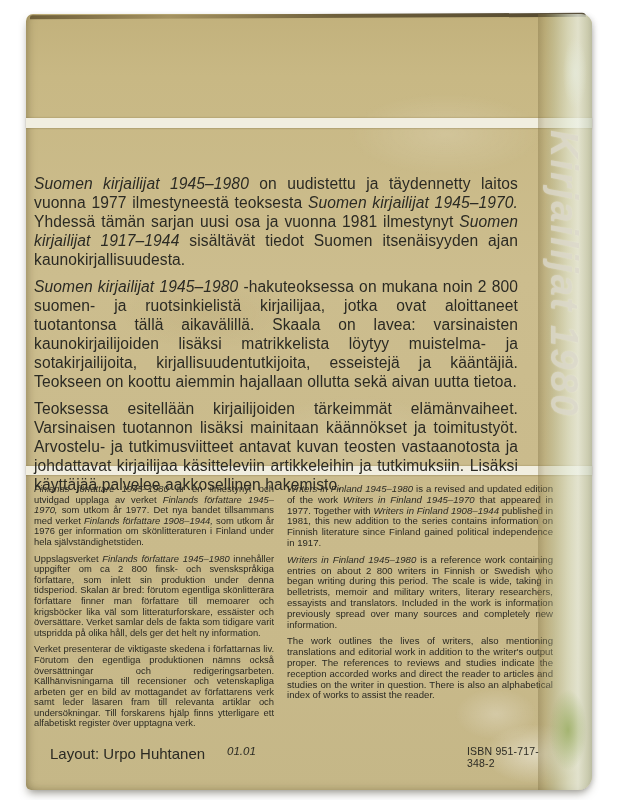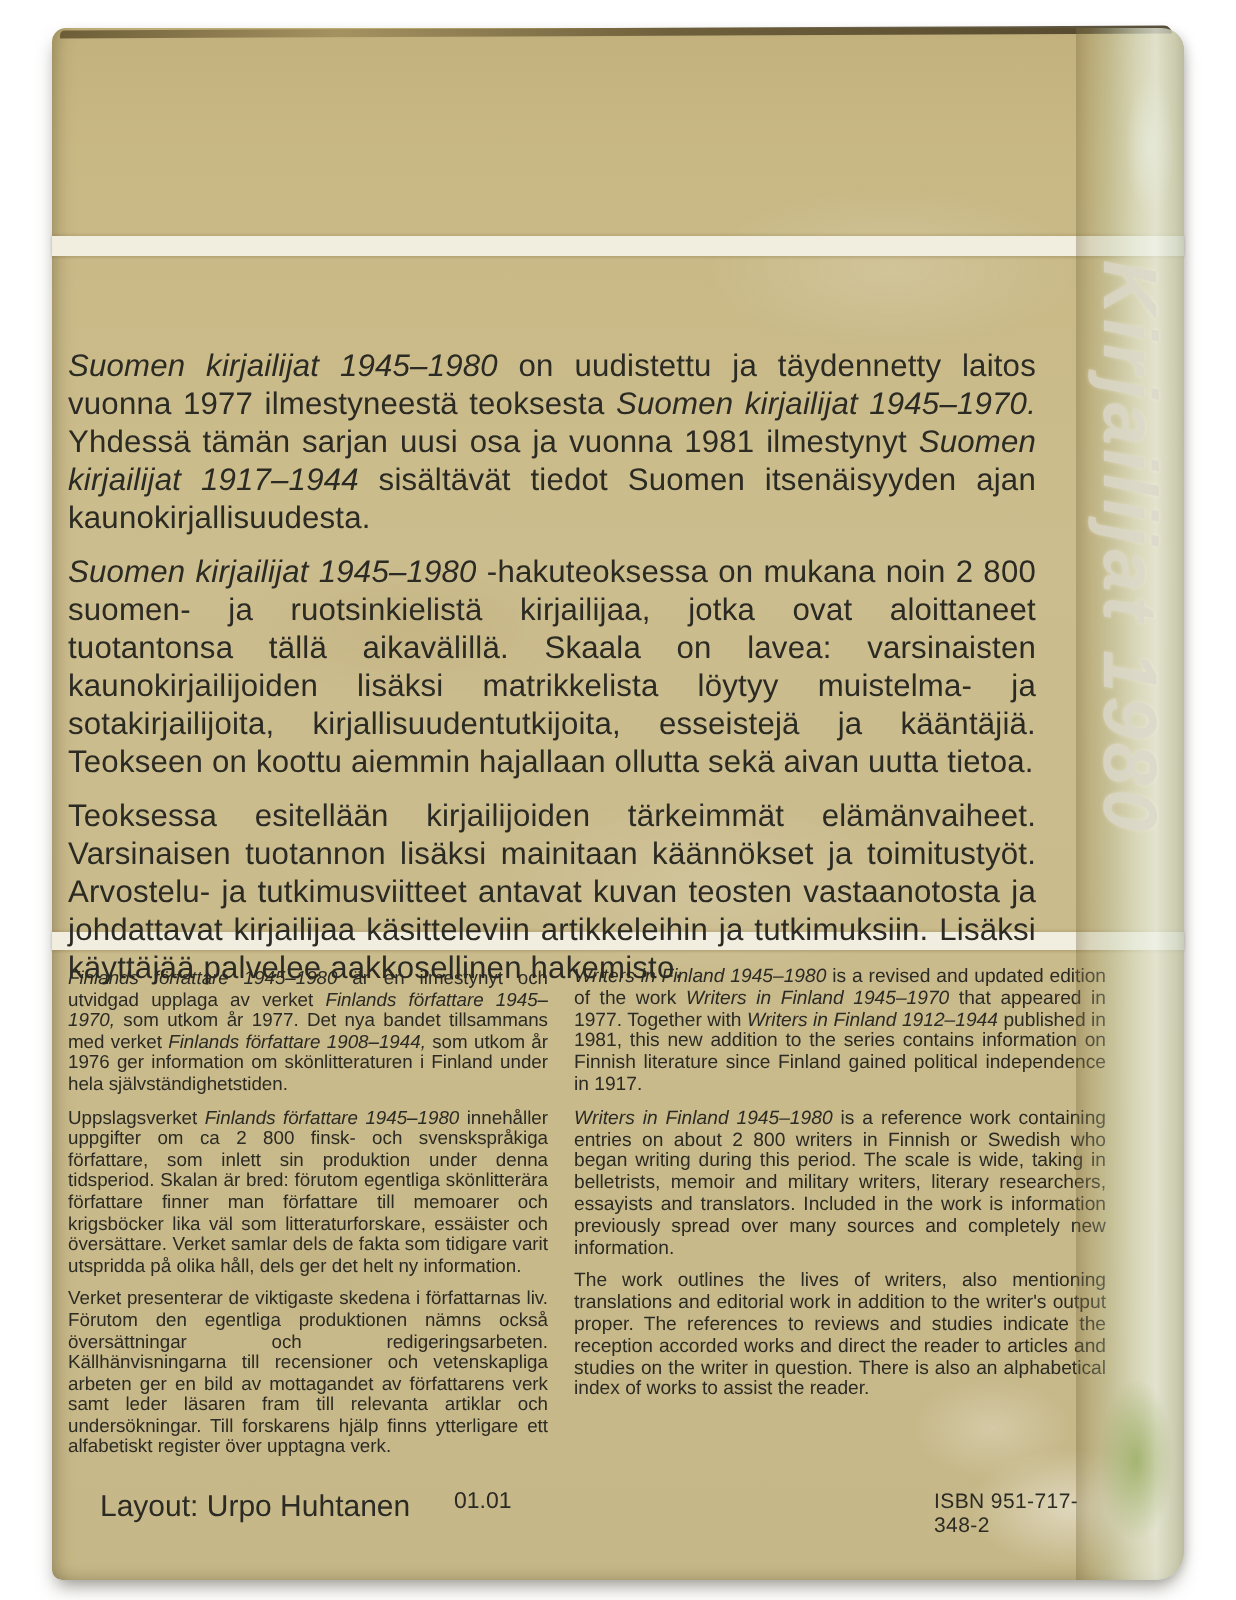--- a/index.html
+++ b/index.html
@@ -54,21 +54,21 @@
     position:absolute;left:8px;top:470px;width:520px;display:flex;gap:13px;
     color:var(--ink,#2b2a23);text-align:justify;
   }
   .col{overflow:hidden;}
   .col p{margin:0 0 6px;}
   .col.sv{width:240px;font-size:9.4px;line-height:10.6px;}
   .col.en{width:266px;font-size:9.6px;line-height:10.8px;}
   
   .footer{position:absolute;left:0;top:731px;width:520px;height:16px;color:var(--ink,#2b2a23);}
   .footer .credit{position:absolute;left:24px;font-size:15px;}
-  .footer .code{position:absolute;left:201px;font-size:11.5px;}
+  .footer .code{position:absolute;left:201px;font-size:11.5px;font-style:italic;}
   .footer .isbn{position:absolute;left:397px;font-size:10.5px;letter-spacing:.2px;margin-left:44px;}
   
   .spine{
     position:absolute;top:0;right:0;width:54px;height:776px;
     border-radius:0 11px 14px 0;overflow:hidden;
     background:linear-gradient(90deg,
       rgba(125,110,65,.40) 0px,
       rgba(160,150,100,.30) 7px,
       rgba(190,195,160,.40) 16px,
       rgba(225,232,212,.62) 30px,
@@ -111,21 +111,21 @@
       <p><span>Teoksessa esitellään kirjailijoiden tärkeimmät elämänvaiheet. Varsinaisen tuotannon lisäksi mainitaan käännökset ja toimitustyöt. Arvostelu- ja tutkimusviitteet antavat kuvan teosten vastaanotosta ja johdattavat kirjailijaa käsitteleviin artikkeleihin ja tutkimuksiin. Lisäksi käyttäjää palvelee aakkosellinen hakemisto.</span></p>
     </div>
 
   <div class="cols">
     <div class="col sv">
         <p><i>Finlands författare 1945–1980</i><span> är en ilmestynyt och utvidgad upplaga av verket </span><i>Finlands författare 1945–1970,</i><span> som utkom år 1977. Det nya bandet tillsammans med verket </span><i>Finlands författare 1908–1944,</i><span> som utkom år 1976 ger information om skönlitteraturen i Finland under hela självständighetstiden.</span></p>
         <p><span>Uppslagsverket </span><i>Finlands författare 1945–1980</i><span> innehåller uppgifter om ca 2 800 finsk- och svenskspråkiga författare, som inlett sin produktion under denna tidsperiod. Skalan är bred: förutom egentliga skönlitterära författare finner man författare till memoarer och krigsböcker lika väl som litteraturforskare, essäister och översättare. Verket samlar dels de fakta som tidigare varit utspridda på olika håll, dels ger det helt ny information.</span></p>
         <p><span>Verket presenterar de viktigaste skedena i författarnas liv. Förutom den egentliga produktionen nämns också översättningar och redigeringsarbeten. Källhänvisningarna till recensioner och vetenskapliga arbeten ger en bild av mottagandet av författarens verk samt leder läsaren fram till relevanta artiklar och undersökningar. Till forskarens hjälp finns ytterligare ett alfabetiskt register över upptagna verk.</span></p>
       </div>
     <div class="col en">
-        <p><i>Writers in Finland 1945–1980</i><span> is a revised and updated edition of the work </span><i>Writers in Finland 1945–1970</i><span> that appeared in 1977. Together with </span><i>Writers in Finland 1912–1944</i><span> published in 1981, this new addition to the series contains information on Finnish literature since Finland gained political independence in 1917.</span></p>
+        <p><i>Writers in Finland 1945–1980</i><span> is a revised and updated edition of the work </span><i>Writers in Finland 1945–1970</i><span> that appeared in 1977. Together with </span><i>Writers in Finland 1908–1944</i><span> published in 1981, this new addition to the series contains information on Finnish literature since Finland gained political independence in 1917.</span></p>
         <p><i>Writers in Finland 1945–1980</i><span> is a reference work containing entries on about 2 800 writers in Finnish or Swedish who began writing during this period. The scale is wide, taking in belletrists, memoir and military writers, literary researchers, essayists and translators. Included in the work is information previously spread over many sources and completely new information.</span></p>
         <p><span>The work outlines the lives of writers, also mentioning translations and editorial work in addition to the writer's output proper. The references to reviews and studies indicate the reception accorded works and direct the reader to articles and studies on the writer in question. There is also an alphabetical index of works to assist the reader.</span></p>
       </div>
   </div>
 
   <div class="footer">
     <span class="credit">Layout: Urpo Huhtanen</span>
     <span class="code">01.01</span>
     <span class="isbn">ISBN 951-717-348-2</span>
   </div>

